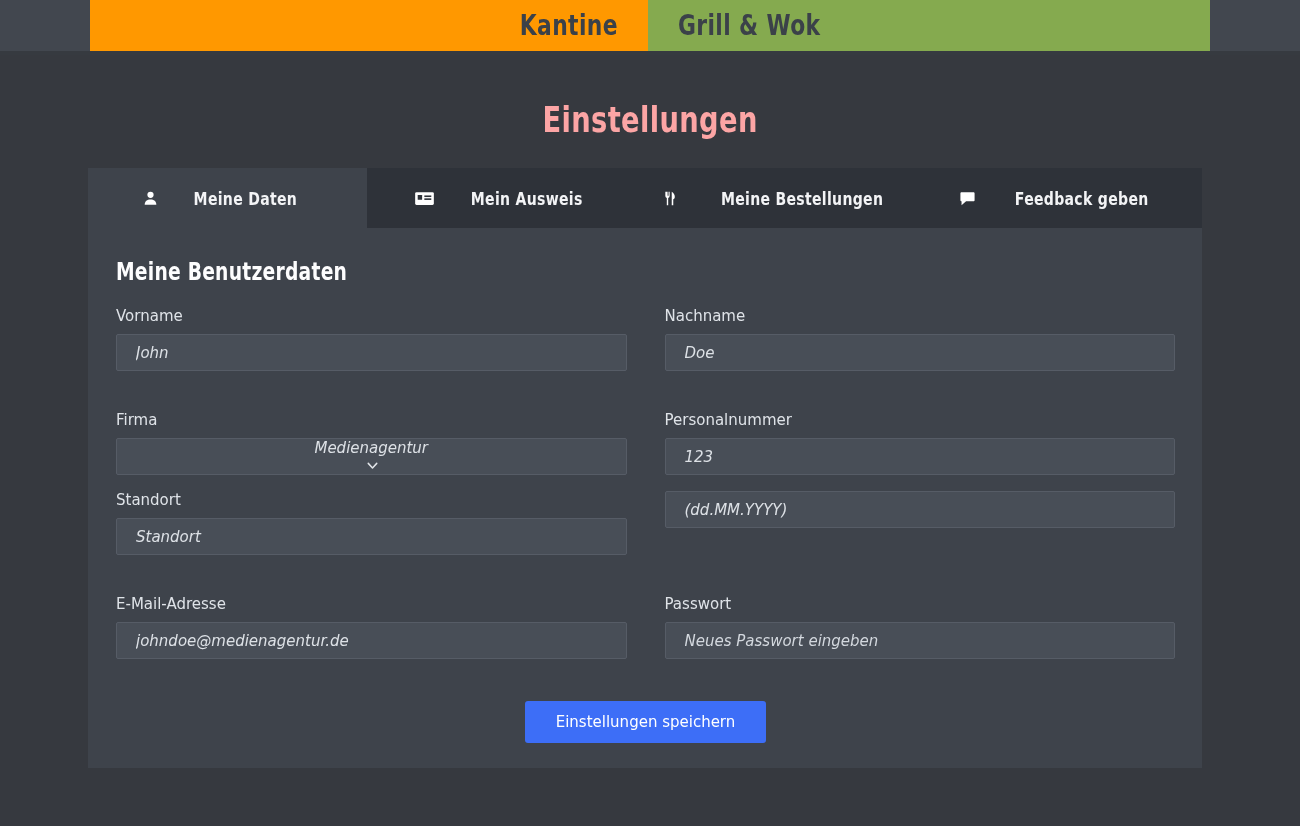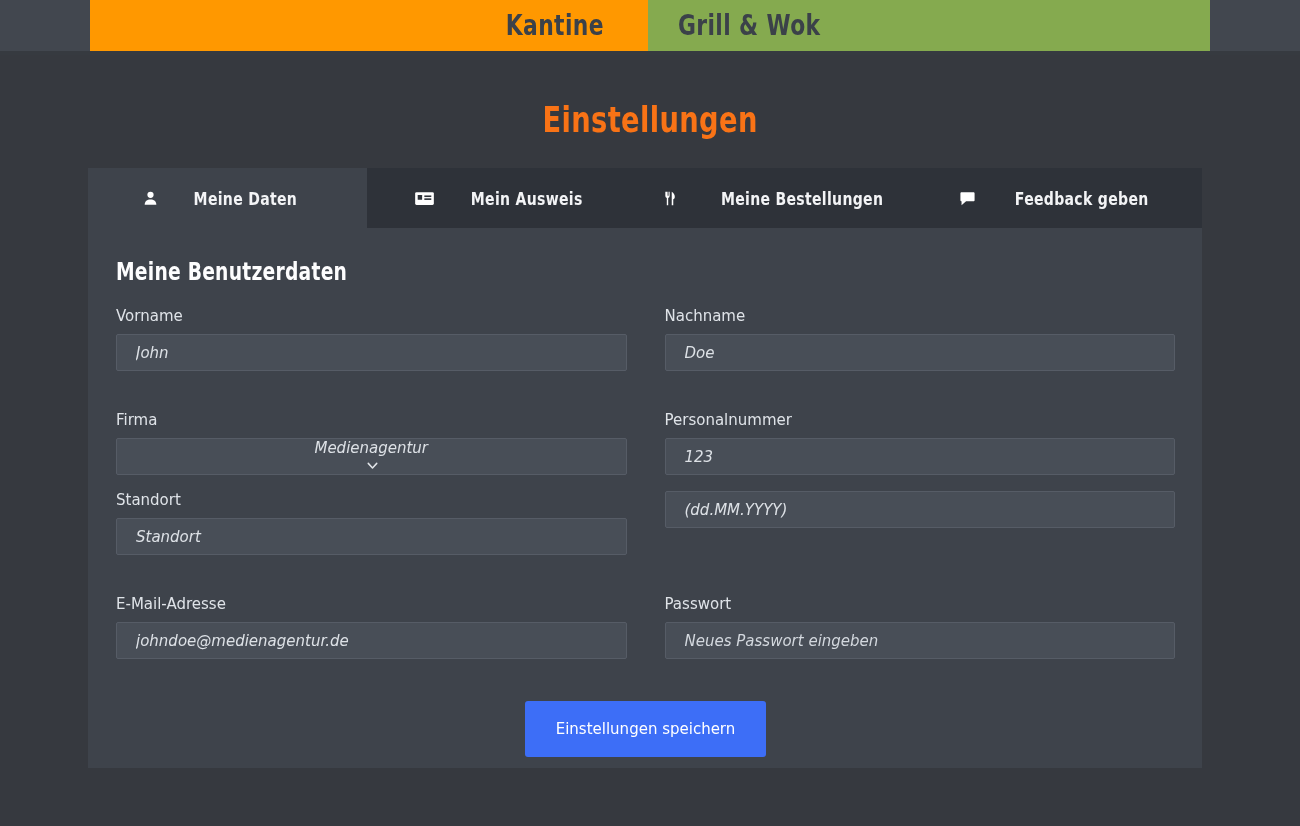--- a/index.html
+++ b/index.html
@@ -16,39 +16,39 @@
     background:#42474f;
     border-bottom:4px solid rgba(0,0,0,0.18);
   }
   .brand {
     position:absolute; top:0; height:51px;
     display:flex; align-items:center;
     cursor:pointer;
   }
   .brand-kantine {
     left:90px; width:558px; background:#ff9800;
-    justify-content:flex-end; padding-right:44px;
+    justify-content:flex-end; padding-right:30px;
   }
   .brand-grill {
     left:648px; width:562px; background:#85aa4f;
     justify-content:flex-start; padding-left:30px;
   }
   .brand span {
     font-size:28px; font-weight:700; color:#3b4149;
     letter-spacing:0.5px;
   }
   
   .cond { display:inline-block; transform:scaleX(0.78); transform-origin:center; white-space:nowrap; }
   .cond.ol { transform-origin:left center; }
   .cond.or { transform-origin:right center; }
 
   
   .page-title {
     position:absolute; top:100px; left:0; width:1300px;
-    text-align:center; color:#f97316;
+    text-align:center; color:#fca5a5;
     font-size:35px; font-weight:700; letter-spacing:0.5px;
   }
 
   
   .panel {
     position:absolute; top:168px; left:88px;
     width:1114px; height:600px;
     background:#3e434b;
   }
   .tabs { display:flex; height:60px; }
@@ -88,21 +88,21 @@
   }
   .finput::placeholder { color:#d3d8de; opacity:1; }
   .select {
     display:flex; align-items:center; justify-content:space-between;
     cursor:pointer;
     flex-direction:column;
   }
   .select .chev { margin-right:-2px; }
   .btnrow { text-align:center; margin-top:42px; }
   .save-btn {
-    display:inline-block; height:56px; padding:0 31px;
+    display:inline-block; height:42px; padding:0 31px;
     background:#3d6ef7; color:#ffffff;
     border:none; border-radius:3px;
     font-family:"DejaVu Sans","Liberation Sans",sans-serif;
     font-size:15px; cursor:pointer;
   }
 </style>
 </head>
 <body>
 
 <div class="topnav">

